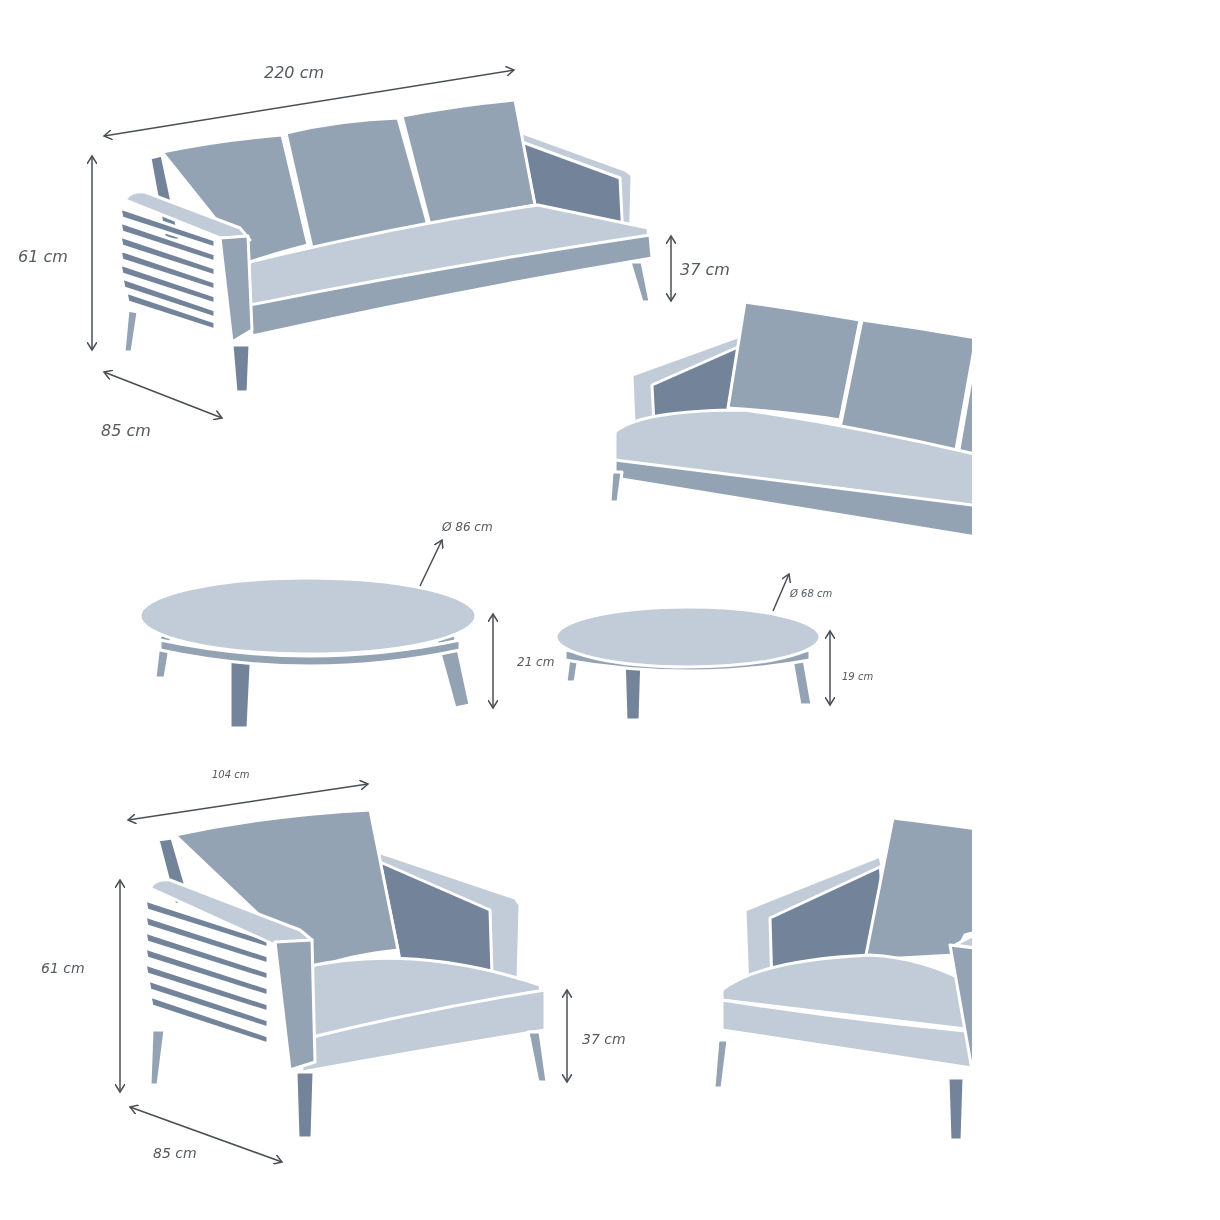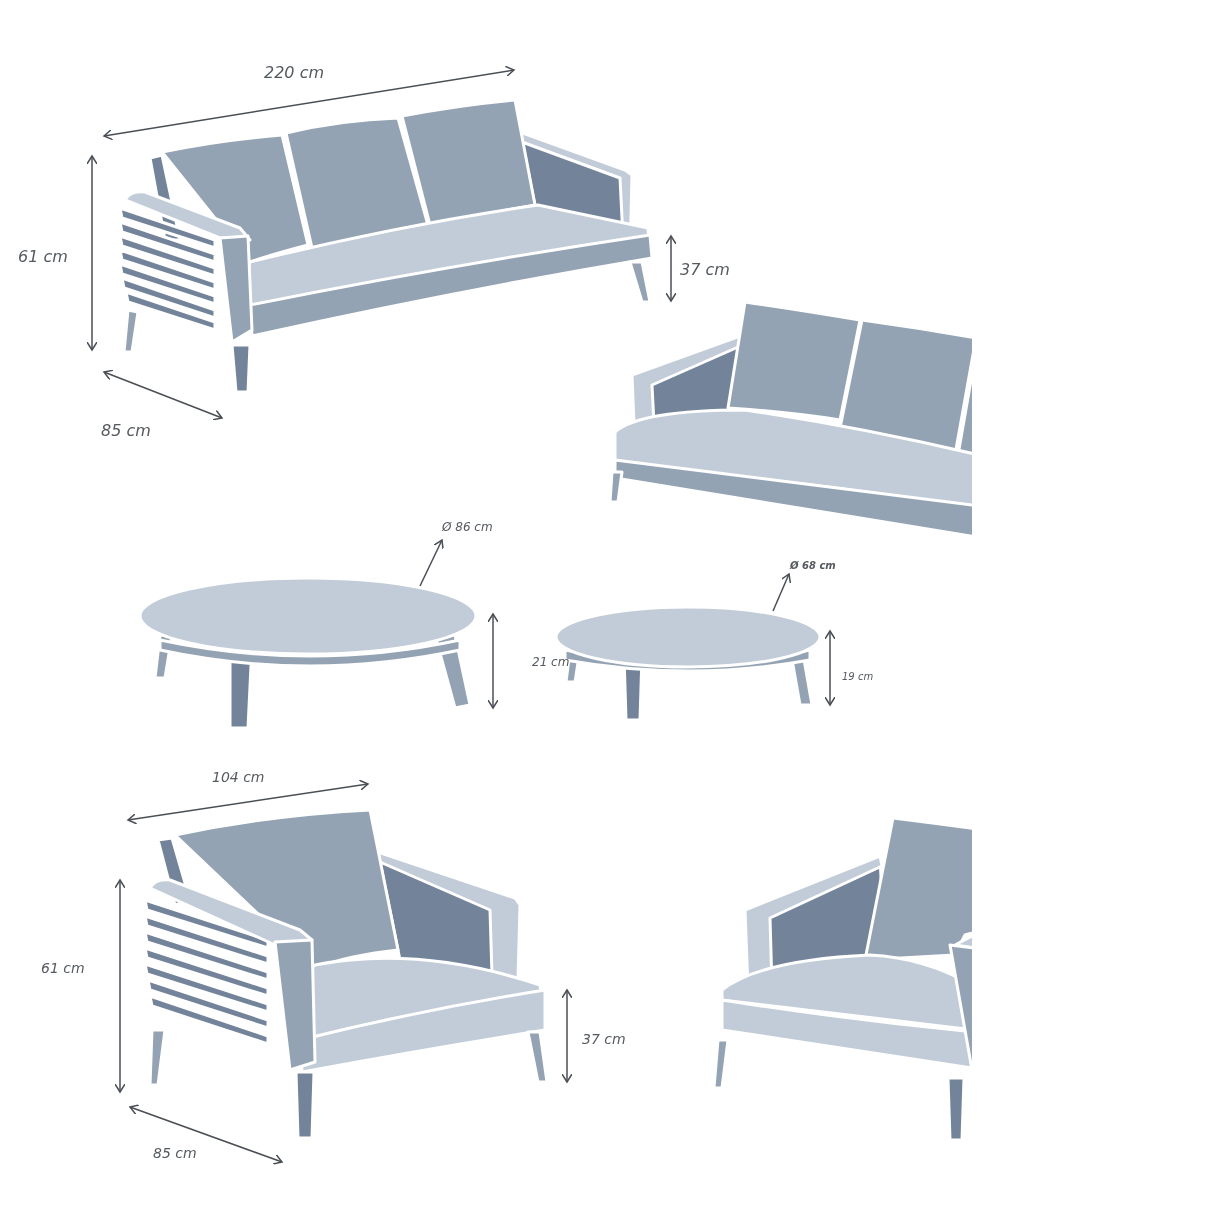--- a/index.html
+++ b/index.html
@@ -152,21 +152,21 @@
     <line x1="567" y1="990" x2="567" y2="1082" marker-start="url(#ah)" marker-end="url(#ah)"></line>
   </g>
 </svg>
 
 <span class="lbl lg" style="left:264px;top:63px;">220 cm</span>
 <span class="lbl lg" style="left:18px;top:247px;">61 cm</span>
 <span class="lbl lg" style="left:680px;top:260px;">37 cm</span>
 <span class="lbl lg" style="left:101px;top:421px;">85 cm</span>
 
 <span class="lbl sm" style="left:442px;top:520px;">Ø 86 cm</span>
-<span class="lbl sm" style="left:532px;top:655px;">21 cm</span>
-<span class="lbl xs" style="left:790px;top:560px;font-weight:bold;">Ø 68 cm</span>
+<span class="lbl sm" style="left:517px;top:655px;">21 cm</span>
+<span class="lbl xs" style="left:790px;top:588px;">Ø 68 cm</span>
 <span class="lbl xs" style="left:842px;top:664px;margin-top:7px;">19 cm</span>
 
-<span class="lbl sm" style="left:212px;top:769px;font-size:14px;">104 cm</span>
+<span class="lbl sm" style="left:212px;top:769px;font-size:10px;">104 cm</span>
 <span class="lbl sm" style="left:41px;top:960px;font-size:14px;">61 cm</span>
 <span class="lbl sm" style="left:582px;top:1031px;font-size:14px;">37 cm</span>
 <span class="lbl sm" style="left:153px;top:1145px;font-size:14px;">85 cm</span>
 </div>
 
 </body></html>

